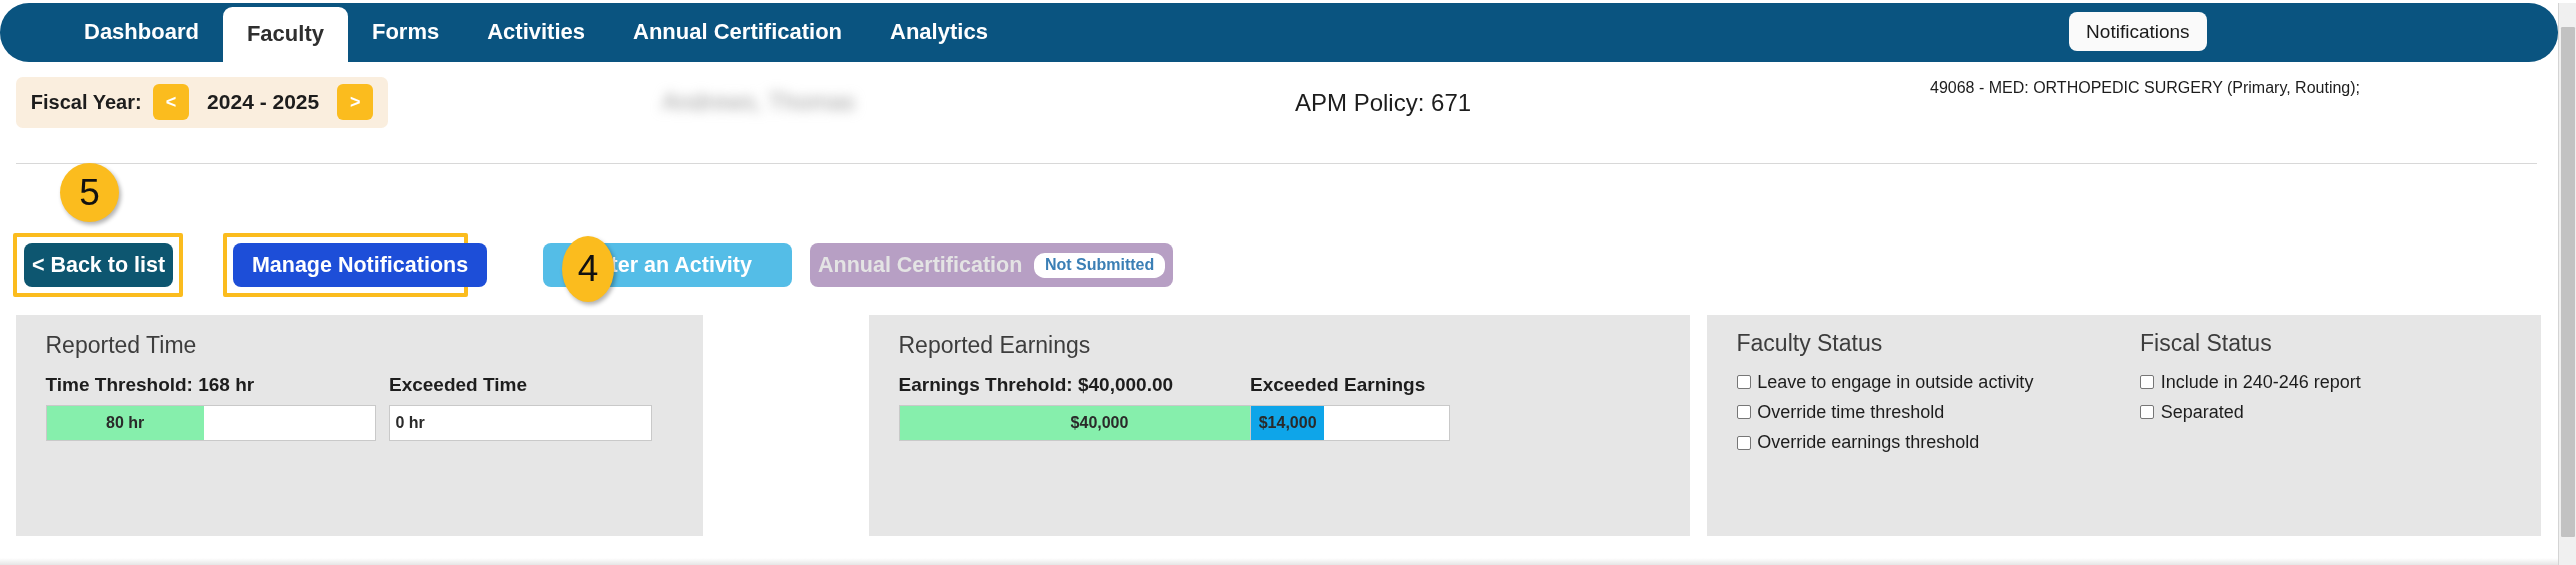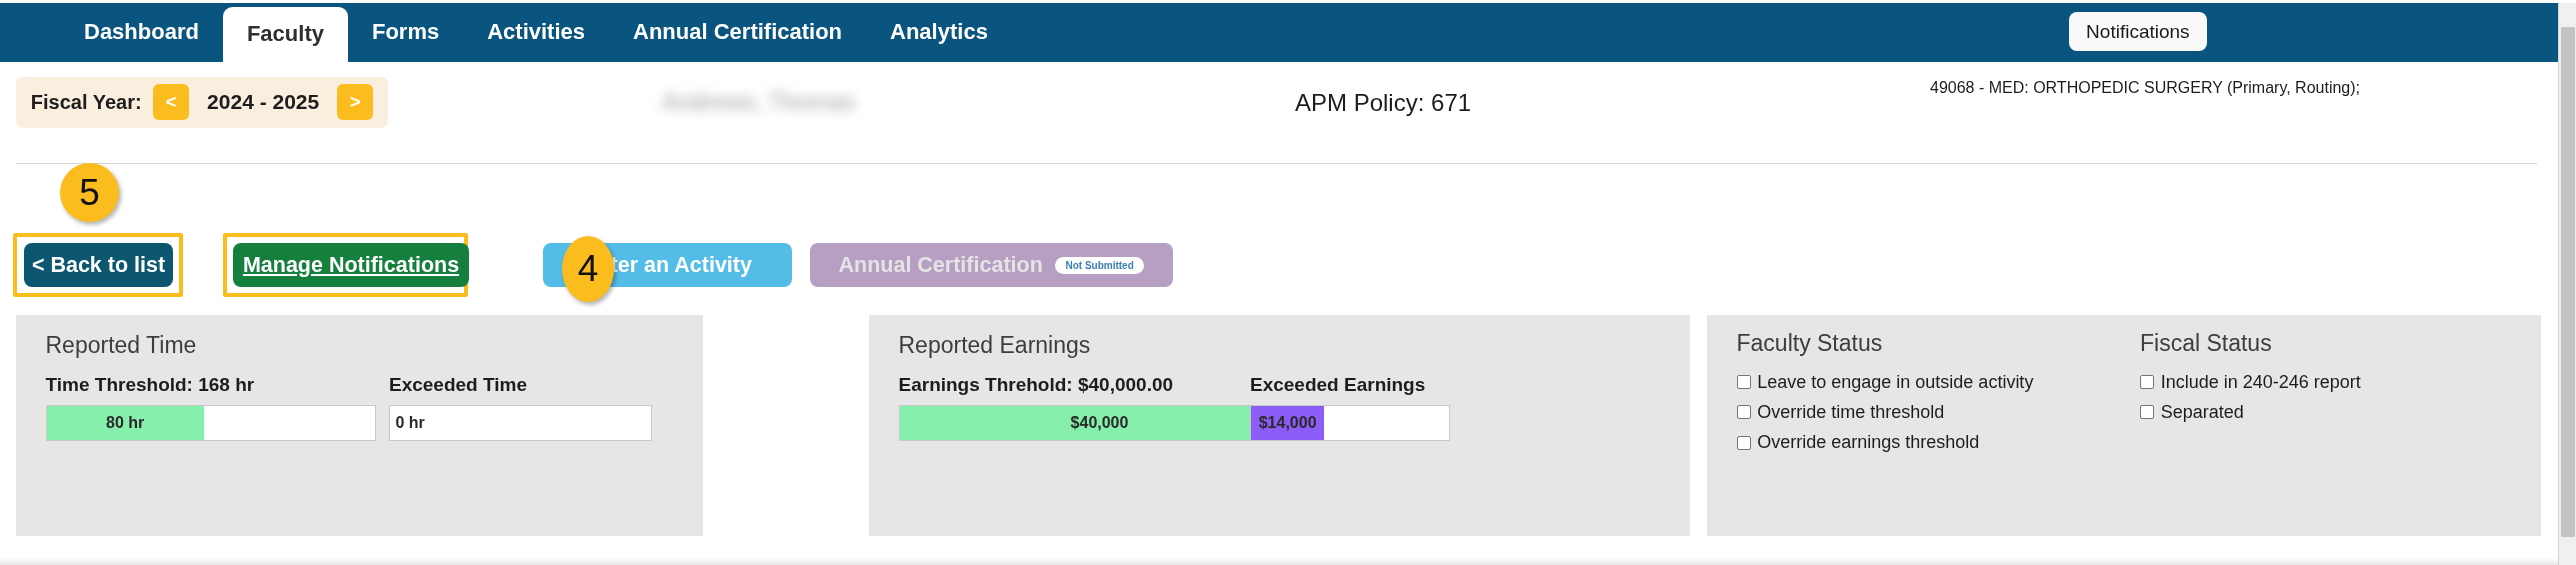--- a/index.html
+++ b/index.html
@@ -16,20 +16,21 @@
   }
 
   
   .navbar {
     position: absolute;
     left: 0; top: 2.7px;
     width: 2558px; height: 59px;
     background: #0a5480;
     display: flex;
     align-items: center;
+    border-radius: 29px;
   }
   .nav-tabs {
     display: flex;
     align-items: flex-end;
     height: 59px;
     margin-left: 60px;
   }
   .nav-tab {
     position: relative;
     height: 59px;
@@ -211,43 +212,42 @@
     z-index: 12;
   }
   .btn-back {
     left: 24px; top: 15.4px;
     width: 149px; height: 44px;
     background: #0d5670;
     color: #ffffff;
   }
   .btn-manage {
     left: 233px; top: 15.4px;
-    width: 236px; height: 44px;
-    background: #15803d;
+    width: 254px; height: 44px;
+    background: #1d4ed8;
     color: #ffffff;
-    text-decoration: underline;
   }
   .btn-activity {
     left: 543px; top: 15.4px;
     width: 249px; height: 44px;
     background: #54bde7;
     color: #ffffff;
   }
   .btn-cert {
     left: 810px; top: 15.4px;
     width: 363px; height: 44px;
     background: #b79fc4;
     color: #e4e4e4;
     gap: 12px;
   }
   .cert-pill {
     background: #ffffff;
     color: #3b7fb5;
     border-radius: 10.7px;
-    font-size: 10px;
+    font-size: 16px;
     font-weight: bold;
     padding: 3.4px 10.7px;
     white-space: nowrap;
   }
 
   
   .panels {
     position: absolute;
     left: 0; top: 315px;
     width: 2558px; height: 235px;
@@ -304,21 +304,21 @@
     height: 100%;
     display: flex;
     align-items: center;
     justify-content: center;
     font-size: 16px;
     font-weight: bold;
     color: #2a2a2a;
     white-space: nowrap;
   }
   .fill-cyan   { background: #86efac; }
-  .fill-amber  { background: #8b5cf6; }
+  .fill-amber  { background: #0ea5e9; }
 
   .bar-text-left {
     position: absolute;
     left: 5.4px; top: 0;
     height: 100%;
     display: flex;
     align-items: center;
     font-size: 16px;
     font-weight: bold;
     color: #2a2a2a;

